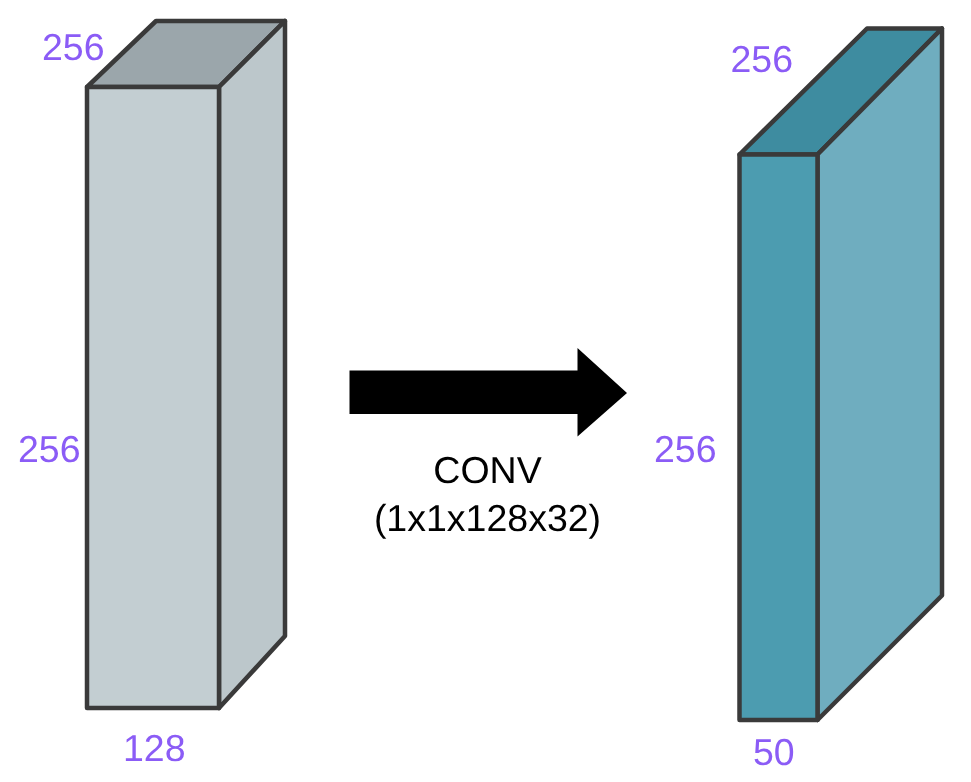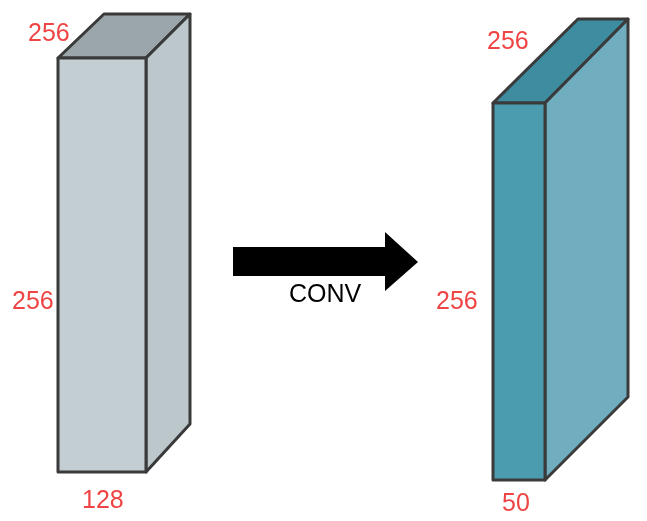--- a/index.html
+++ b/index.html
@@ -19,40 +19,40 @@
     left: 0;
     top: 0;
     width: 647px;
     height: 521px;
     display: block;
   }
   .dim-label {
     position: absolute;
     font-family: "Liberation Sans", sans-serif;
     font-size: 25px;
-    color: #ef4444;
+    color: #8b5cf6;
     white-space: nowrap;
     line-height: 1;
   }
   .op-label {
     position: absolute;
     font-family: "Liberation Sans", sans-serif;
     font-size: 25px;
     color: #000000;
     white-space: nowrap;
     text-align: center;
     line-height: 1.28;
   }
   #label-input-depth   { left: 12px;  top: 288px; }
   #label-input-top     { left: 28px;  top: 20px;  }
   #label-input-width   { left: 82px;  top: 487px; }
   #label-output-depth  { left: 436px; top: 288px; }
   #label-output-top    { left: 487px; top: 28px;  }
   #label-output-width  { left: 502px; top: 490px; }
-  #label-operation     { left: 235px; top: 277px; width: 180px; }
+  #label-operation     { left: 235px; top: 298px; width: 180px; }
 </style>
 </head>
 <body>
 
 <svg id="diagram-canvas" viewBox="0 0 647 521" xmlns="http://www.w3.org/2000/svg">
 
   <g>
 
     <polygon points="58,58 104,14 190,14 146,58" fill="#9ba6ab" stroke="#3a3a3a" stroke-width="3" stroke-linejoin="round"></polygon>
 
@@ -76,19 +76,20 @@
 </svg>
 
 <div class="dim-label" id="label-input-top">256</div>
 
 <div class="dim-label" id="label-input-depth">256</div>
 
 <div class="dim-label" id="label-input-width">128</div>
 
 <div class="op-label" id="label-operation">
   <div>CONV</div>
+  <div>(1x1x128x32)</div>
 </div>
 
 <div class="dim-label" id="label-output-top">256</div>
 
 <div class="dim-label" id="label-output-depth">256</div>
 
 <div class="dim-label" id="label-output-width">50</div>
 
 </body></html>

